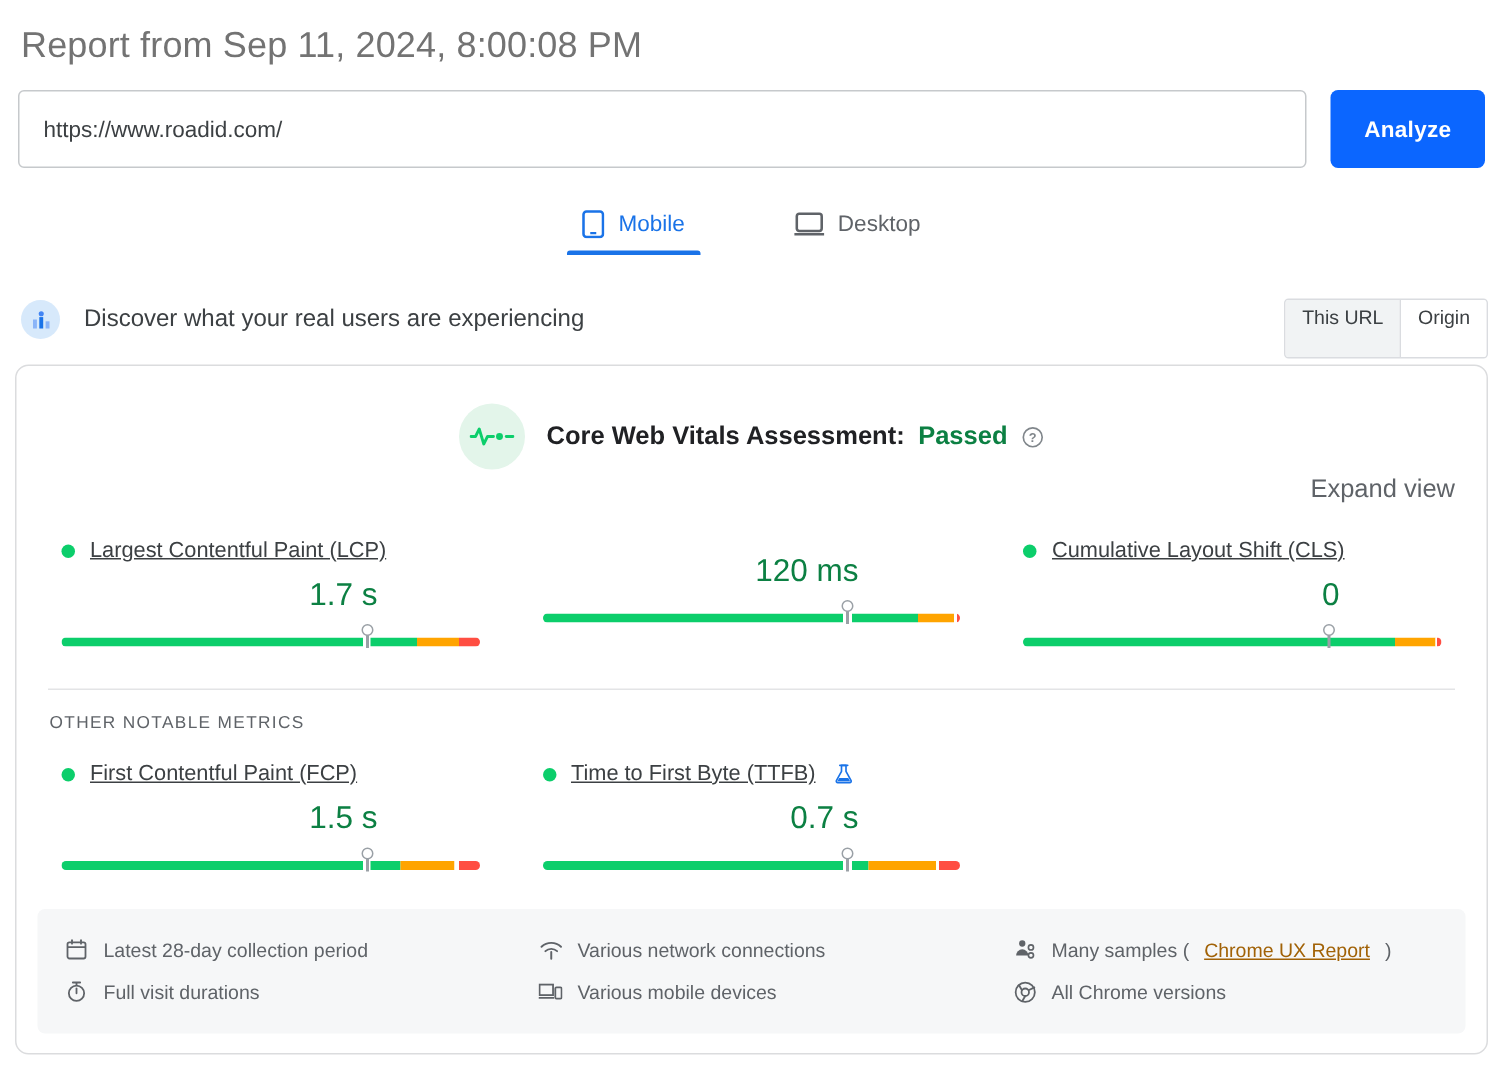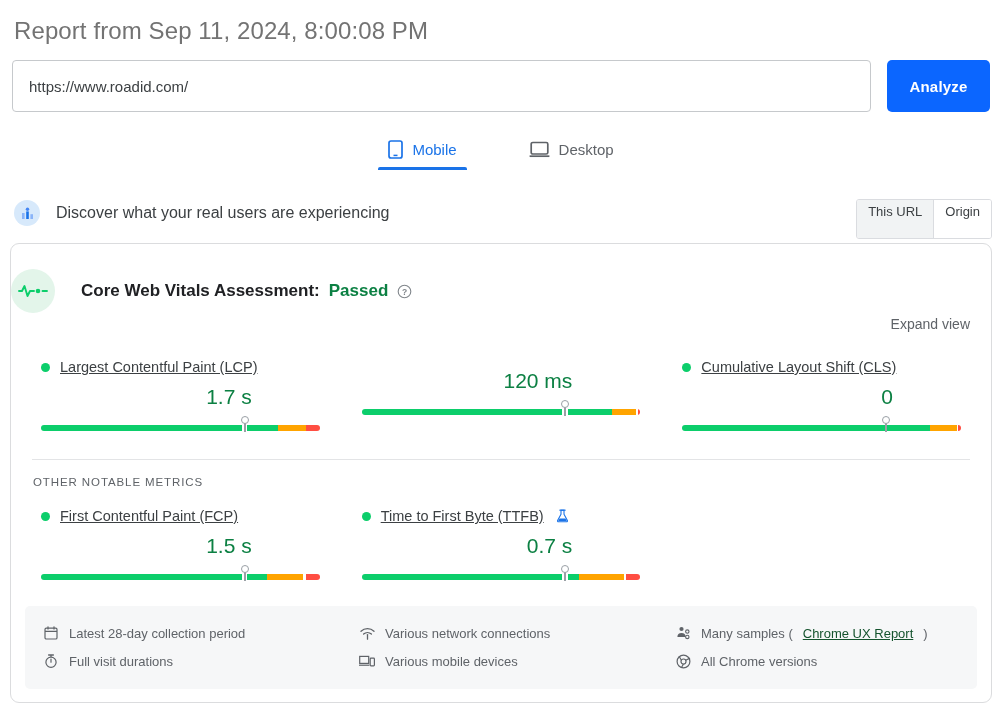--- a/index.html
+++ b/index.html
@@ -53,28 +53,28 @@
     border: 1px solid #dadce0; border-radius: 3px; overflow: hidden; height: 40px; }
   .seg { font-size: 13px; color: #3c4043; padding: 0 11px; line-height: 23px; background: #fff; cursor: pointer; }
   .seg.on { background: #f1f3f4; }
   .seg + .seg { border-left: 1px solid #dadce0; }
 
   
   .card {
     margin-top: 11px; border: 1px solid #dbdcde; border-radius: 9px;
     background: #fff; height: 460px; position: relative; overflow: hidden;
   }
-  .cwv-head { display: flex; align-items: center; justify-content: flex-start; gap: 26px; padding-top: 25px; }
+  .cwv-head { display: flex; align-items: center; justify-content: center; gap: 14px; padding-top: 25px; }
   .pulse-circle { width: 44px; height: 44px; border-radius: 50%; background: #e3f5ea;
                   display: flex; align-items: center; justify-content: center; }
   .cwv-title { font-size: 17px; font-weight: 700; color: #202124; display: flex; align-items: center; gap: 9px; }
   .cwv-pass { color: #0c8043; font-weight: 700; }
   .help-ico { display: flex; align-items: center; }
 
-  .expand { position: absolute; right: 21px; top: 72px; font-size: 14px; color: #5f6368; cursor: pointer; }
+  .expand { position: absolute; right: 21px; top: 72px; font-size: 17px; color: #5f6368; cursor: pointer; }
 
   
   .metrics { display: flex; padding: 0 9px; margin-top: 46px; }
   .metrics.secondary { margin-top: 20px; }
   .metric { width: 321px; padding: 0 21px; }
   .metric-head { display: flex; align-items: center; gap: 10px; }
   .dot { width: 9px; height: 9px; border-radius: 50%; background: #0cce6b; flex: none; }
   .metric-name { font-size: 14.5px; color: #3c4043; text-decoration: underline; cursor: pointer; }
   .flask { margin-left: 2px; display: flex; }
   .metric-val { text-align: right; font-size: 21px; color: #0c8043; margin-top: 10px; padding-right: 68px; }
@@ -95,21 +95,21 @@
   
   .card-footer {
     position: absolute; left: 14px; right: 14px; bottom: 13px;
     background: #f6f7f8; border-radius: 5px; padding: 13px 18px 14px;
     display: flex;
     gap: 32px;
   }
   .fcol { width: 310px; }
   .frow { display: flex; align-items: center; gap: 10px; font-size: 13px; color: #5f6368; height: 28px; }
   .frow .fico { width: 16px; height: 16px; display: flex; align-items: center; justify-content: center; flex: none; }
-  .flink { text-decoration: underline; cursor: pointer; color: #14532d; }
+  .flink { text-decoration: underline; cursor: pointer; color: #a16207; }
 </style>
 </head>
 <body>
 
 <div class="page">
 
   <div class="report-title">Report from Sep 11, 2024, 8:00:08 PM</div>
 
   <div class="url-row">
     <input class="url-input" value="https://www.roadid.com/" placeholder="Enter a web page URL" style="">

